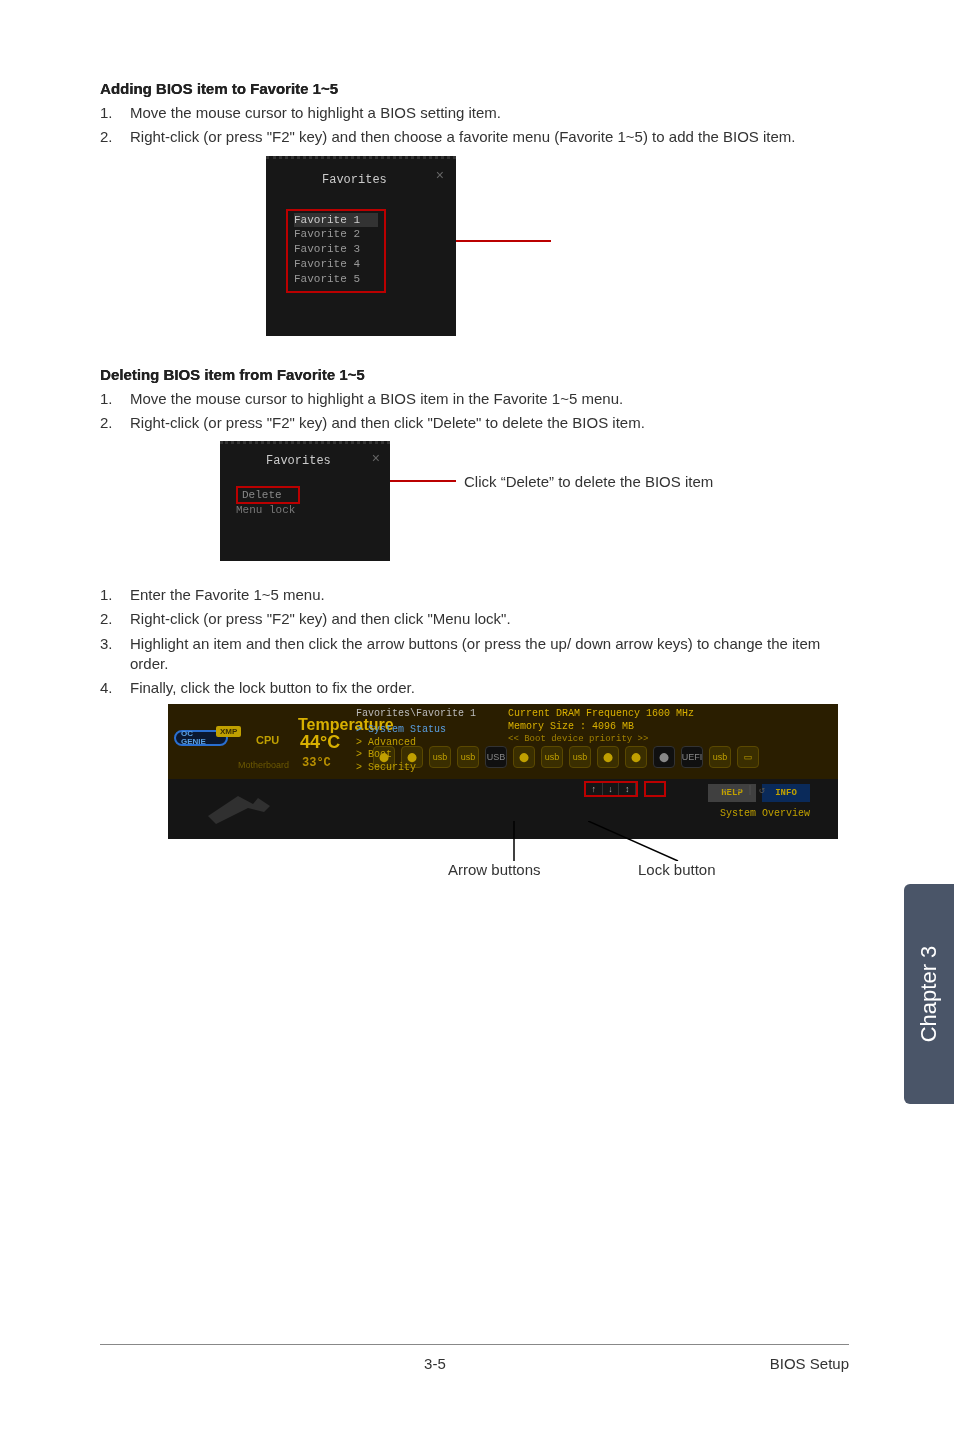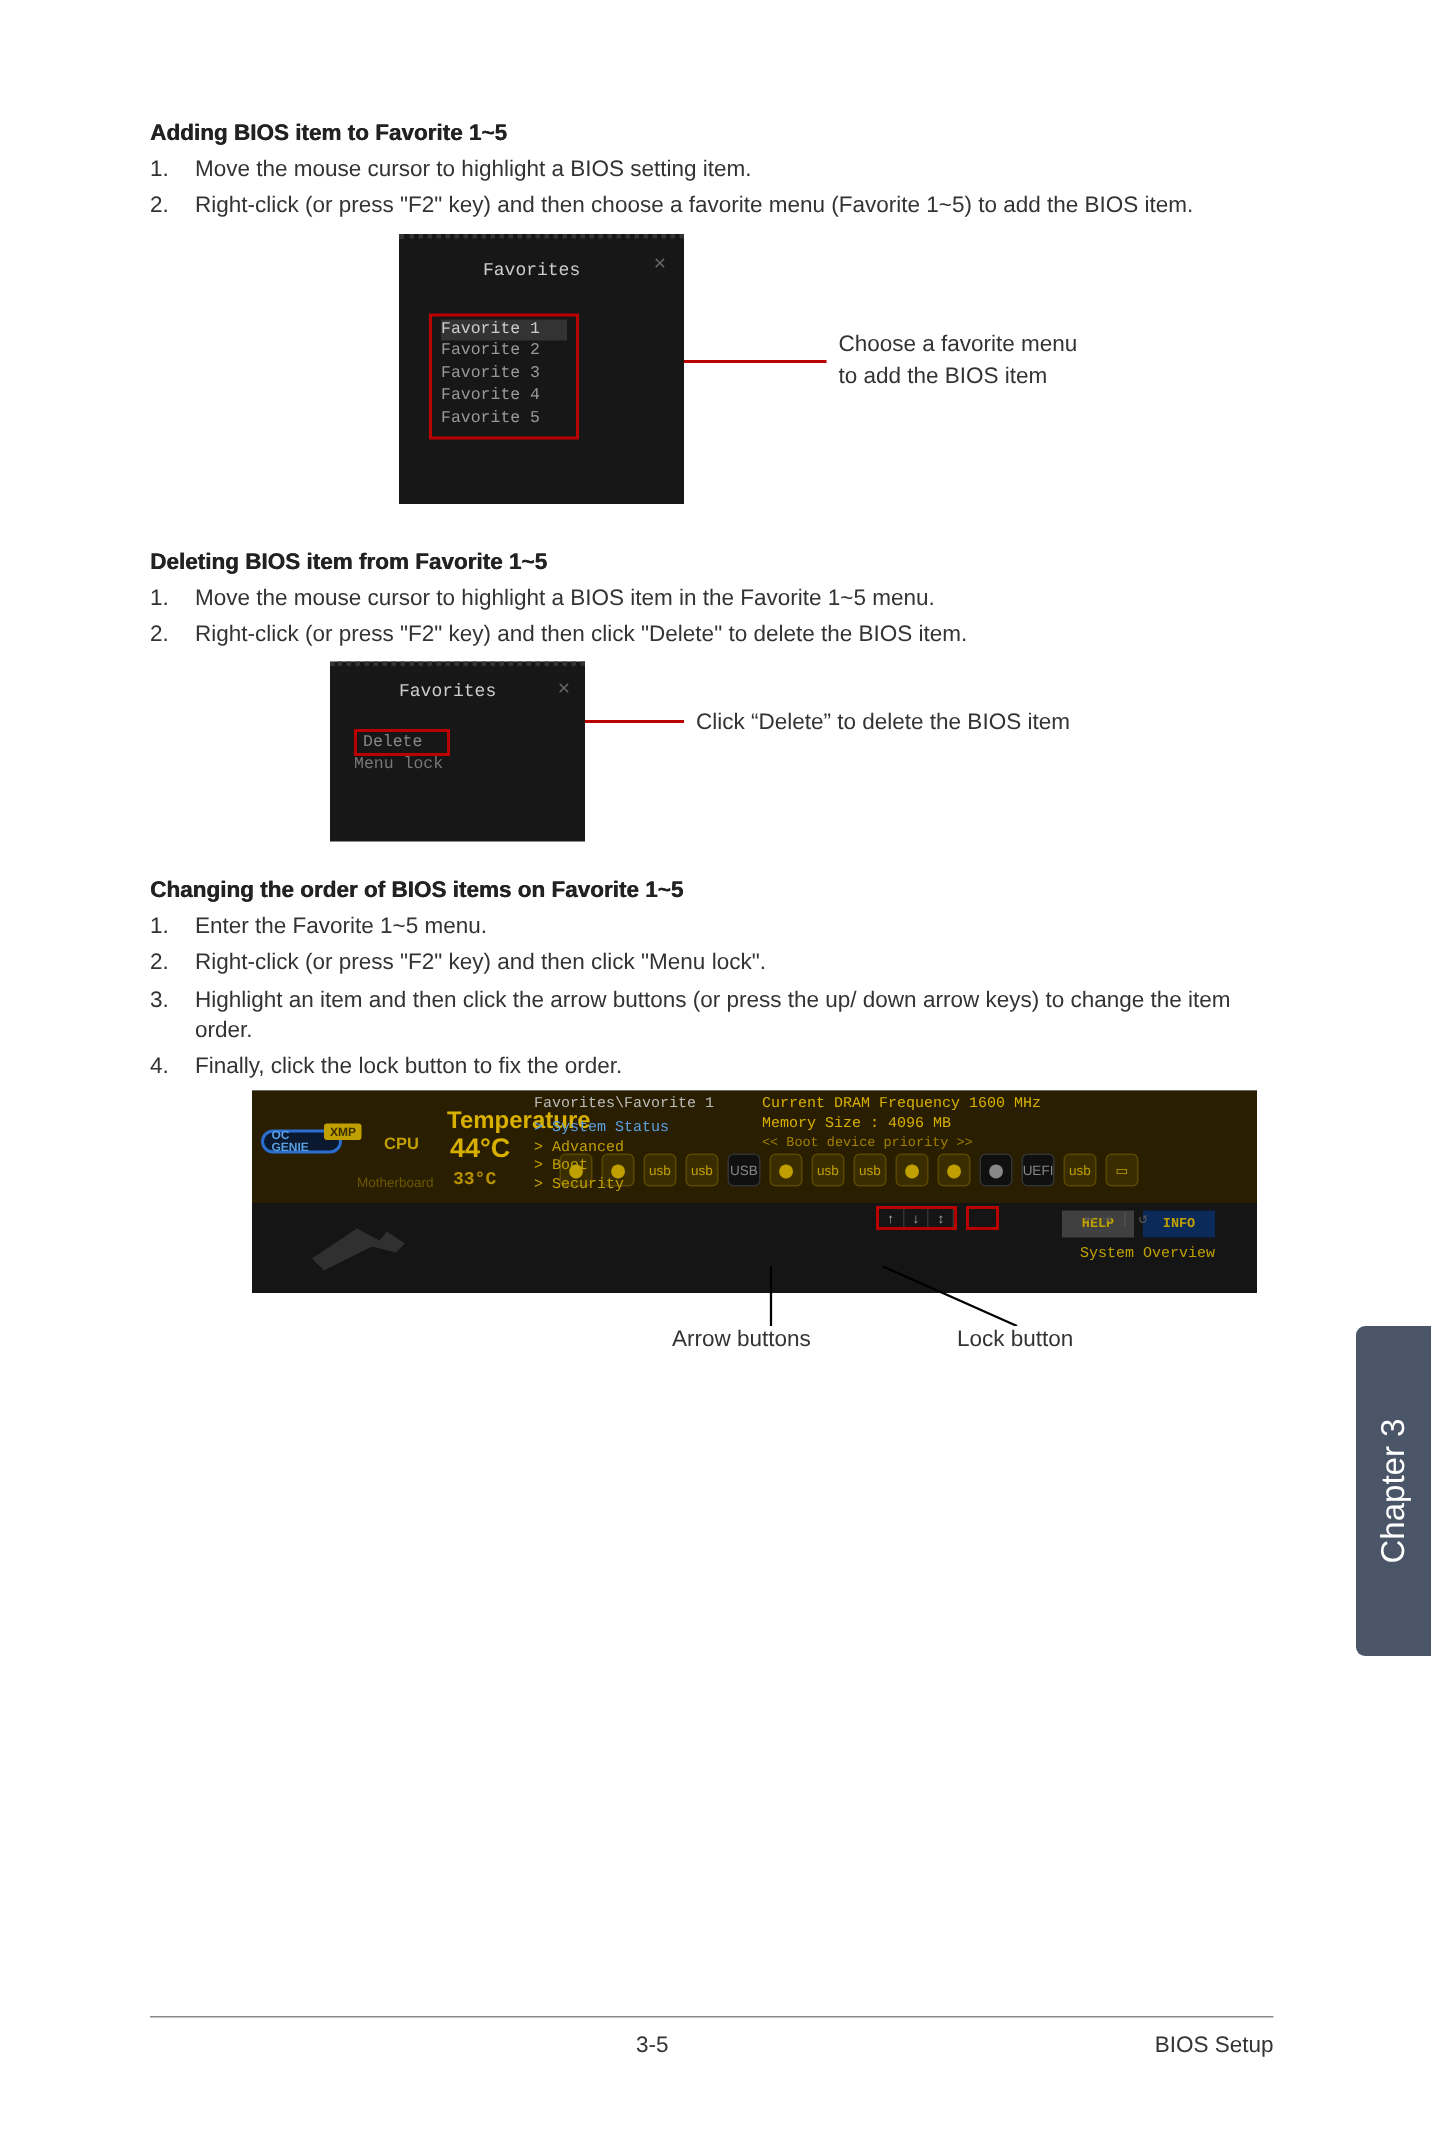--- a/index.html
+++ b/index.html
@@ -90,24 +90,20 @@
       <div class="fig1-title">Favorites</div>
       <div class="fig1-list">
         <div class="sel">Favorite 1</div>
         <div>Favorite 2</div>
         <div>Favorite 3</div>
         <div>Favorite 4</div>
         <div>Favorite 5</div>
       </div>
     </div>
     <div class="fig1-line"></div>
-    <div class="fig1-note">
-      <div>Choose a favorite menu</div>
-      <div>to add the BIOS item</div>
-    </div>
   </div>
 
   <div class="sec-head">Deleting BIOS item from Favorite 1~5</div>
   <div class="ol-item">
       <div class="ol-num">1.</div>
       <div class="ol-txt">Move the mouse cursor to highlight a BIOS item in the Favorite 1~5 menu.</div>
     </div>
   <div class="ol-item">
       <div class="ol-num">2.</div>
       <div class="ol-txt">Right-click (or press "F2" key) and then click "Delete" to delete the BIOS item.</div>
@@ -117,21 +113,20 @@
     <div class="fig2-box">
       <div class="fig2-close">×</div>
       <div class="fig2-title">Favorites</div>
       <div class="fig2-del">Delete</div>
       <div class="fig2-lock">Menu lock</div>
     </div>
     <div class="fig2-line"></div>
     <div class="fig2-note">Click “Delete” to delete the BIOS item</div>
   </div>
 
-  <div class="sec-head">Changing the order of BIOS items on Favorite 1~5</div>
   <div class="ol-item">
       <div class="ol-num">1.</div>
       <div class="ol-txt">Enter the Favorite 1~5 menu.</div>
     </div>
   <div class="ol-item">
       <div class="ol-num">2.</div>
       <div class="ol-txt">Right-click (or press "F2" key) and then click "Menu lock".</div>
     </div>
   <div class="ol-item">
       <div class="ol-num">3.</div>

